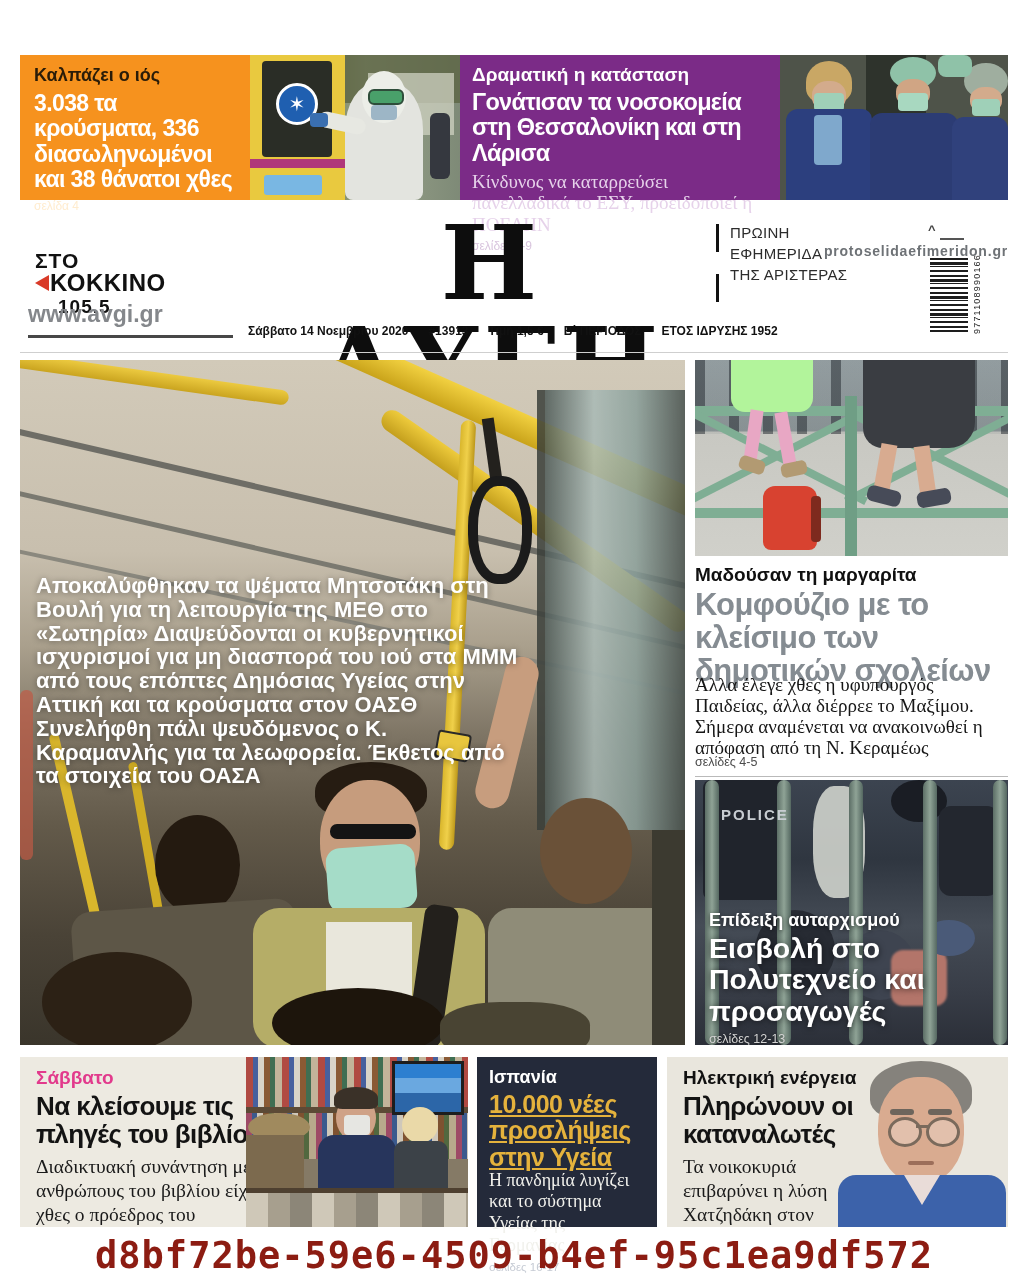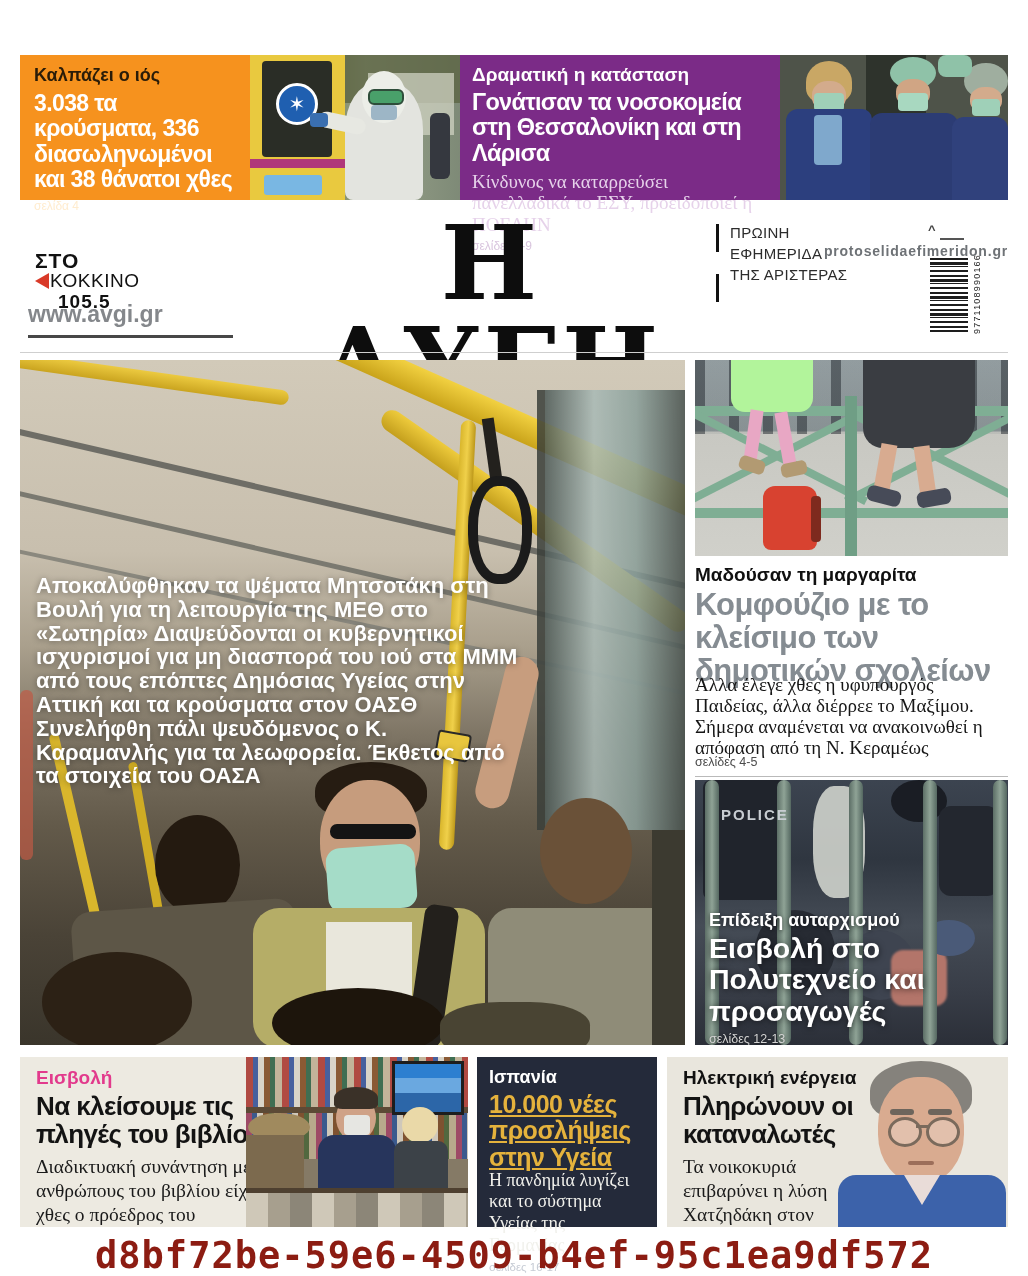--- a/index.html
+++ b/index.html
@@ -19,21 +19,21 @@
                 box-sizing:border-box; padding:9px 12px; }
   .box-purple .kicker { font-size:19px; font-weight:bold; color:#fff; margin-bottom:4px; }
   .box-purple .hl { font-size:23.5px; font-weight:bold; color:#fff; line-height:1.08; letter-spacing:-0.7px; }
   .box-purple .sub { margin-top:5px; font-family:"Liberation Serif", serif; font-size:19px;
                      line-height:1.12; color:#e6d2ea; }
   .box-purple .pref { margin-top:4px; font-size:12px; color:#d9c5de; }
 
   
   .sto-kokkino { left:35px; top:250px; line-height:1.0; color:#111; }
   .sk1 { font-size:21px; font-weight:900; letter-spacing:1px; }
-  .sk2 { font-size:19px; font-weight:400; letter-spacing:.5px; display:flex; align-items:center; }
+  .sk2 { font-size:24px; font-weight:700; letter-spacing:.5px; display:flex; align-items:center; }
   .sk-tri { width:0; height:0; border-top:8px solid transparent; border-bottom:8px solid transparent;
             border-right:14px solid #d93a28; margin-right:1px; display:inline-block; }
   .sk3 { font-size:19px; font-weight:700; letter-spacing:1px; margin-top:2px;margin-left:23px; }
   .website { left:28px; top:301px; font-size:23px; font-weight:bold; color:#84878b; }
   .website-rule { left:28px; top:335px; width:205px; height:3px; background:#474747; }
 
   .masthead-title { left:252px; top:212px; width:480px; text-align:center;
                     font-family:"DejaVu Serif", serif; font-weight:bold; font-size:102px;
                     line-height:1.0; color:#0d0d0d; letter-spacing:6px; }
   .dateline { left:248px; top:324px; width:500px; display:flex; align-items:center;
@@ -169,20 +169,31 @@
     <div class="sk2">
         <span class="sk-tri"></span>
         <span>ΚΟΚΚΙΝΟ</span>
       </div>
     <div class="sk3">105.5</div>
   </div>
   <div class="abs website">www.avgi.gr</div>
   <div class="abs website-rule"></div>
 
   <div class="abs masthead-title">Η ΑΥΓΗ</div>
+  <div class="abs dateline">
+    <span>Σάββατο 14 Νοεμβρίου 2020</span>
+    <span class="sep"></span>
+    <span>#13913</span>
+    <span class="sep"></span>
+    <span>Τιμή 1,5 €</span>
+    <span class="sep"></span>
+    <span>Β΄ ΠΕΡΙΟΔΟΣ</span>
+    <span class="sep"></span>
+    <span>ΕΤΟΣ ΙΔΡΥΣΗΣ 1952</span>
+  </div>
 
   <div class="abs mast-vrule"></div>
   <div class="abs tagline">
     <div>ΠΡΩΙΝΗ</div>
     <div>ΕΦΗΜΕΡΙΔΑ</div>
     <div>ΤΗΣ ΑΡΙΣΤΕΡΑΣ</div>
   </div>
   <div class="abs caret-mark">^</div>
   <div class="abs caret-line"></div>
   <div class="abs aggregator">protoselidaefimeridon.gr</div>
@@ -267,21 +278,21 @@
     <div class="r" style="left:228px;top:0;width:14px;height:265px;background:linear-gradient(90deg,#5c6e66,#8fa396,#556861);border-radius:7px;"></div>
     <div class="r" style="left:298px;top:0;width:14px;height:265px;background:linear-gradient(90deg,#5c6e66,#8fa396,#556861);border-radius:7px;"></div>
     <div class="police-label">POLICE</div>
     <div class="police-kicker">Επίδειξη αυταρχισμού</div>
     <div class="police-hl">Εισβολή στο Πολυτεχνείο και προσαγωγές</div>
     <div class="police-pref">σελίδες 12-13</div>
   </div>
 
   <div class="ph box-cream-l">
     <div class="txt">
-      <div class="kicker-pink">Εισβολή</div>
+      <div class="kicker-pink">Σάββατο</div>
       <div class="hl-black">Να κλείσουμε τις πληγές του βιβλίου</div>
       <div class="body-serif">Διαδικτυακή συνάντηση με ανθρώπους του βιβλίου είχε χθες ο πρόεδρος του ΣΥΡΙΖΑ</div>
 
     </div>
     <div class="ph" style="right:0;top:0;width:222px;height:170px;background:#857a66;">
       <div class="r" style="left:0;top:0;width:100%;height:50px;background:repeating-linear-gradient(90deg,#b04a42 0 7px,#47609e 7px 12px,#d9d4c8 12px 18px,#8a5a34 18px 24px,#3f6e52 24px 29px,#c2b49a 29px 36px);"></div>
       <div class="r" style="left:0;top:50px;width:100%;height:6px;background:#5c4a36;"></div>
       <div class="r" style="left:0;top:56px;width:100%;height:46px;background:repeating-linear-gradient(90deg,#9e4a66 0 6px,#3b5a8e 6px 11px,#cfc8ba 11px 17px,#7e5230 17px 23px,#52683f 23px 28px,#b8a98c 28px 35px);"></div>
       <div class="r" style="right:4px;top:4px;width:66px;height:48px;background:linear-gradient(180deg,#2c7fd0 0 30%,#6aa8e0 30% 60%,#2c66a8 60% 100%);border:3px solid #1d1d1d;"></div>
       <div class="r" style="left:2px;top:56px;width:62px;height:28px;background:#a08a5e;border-radius:50%;"></div>

